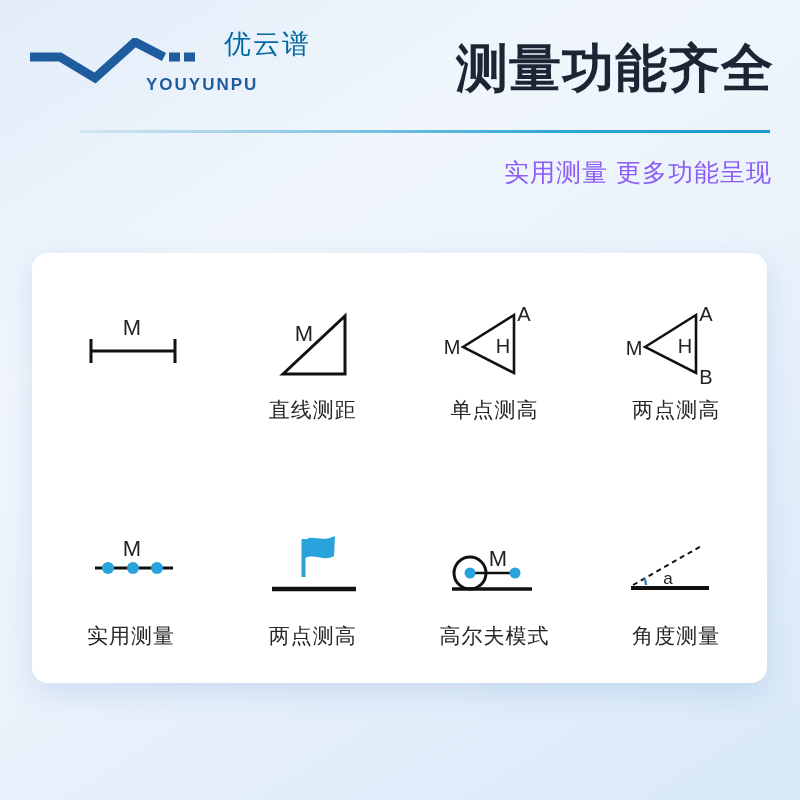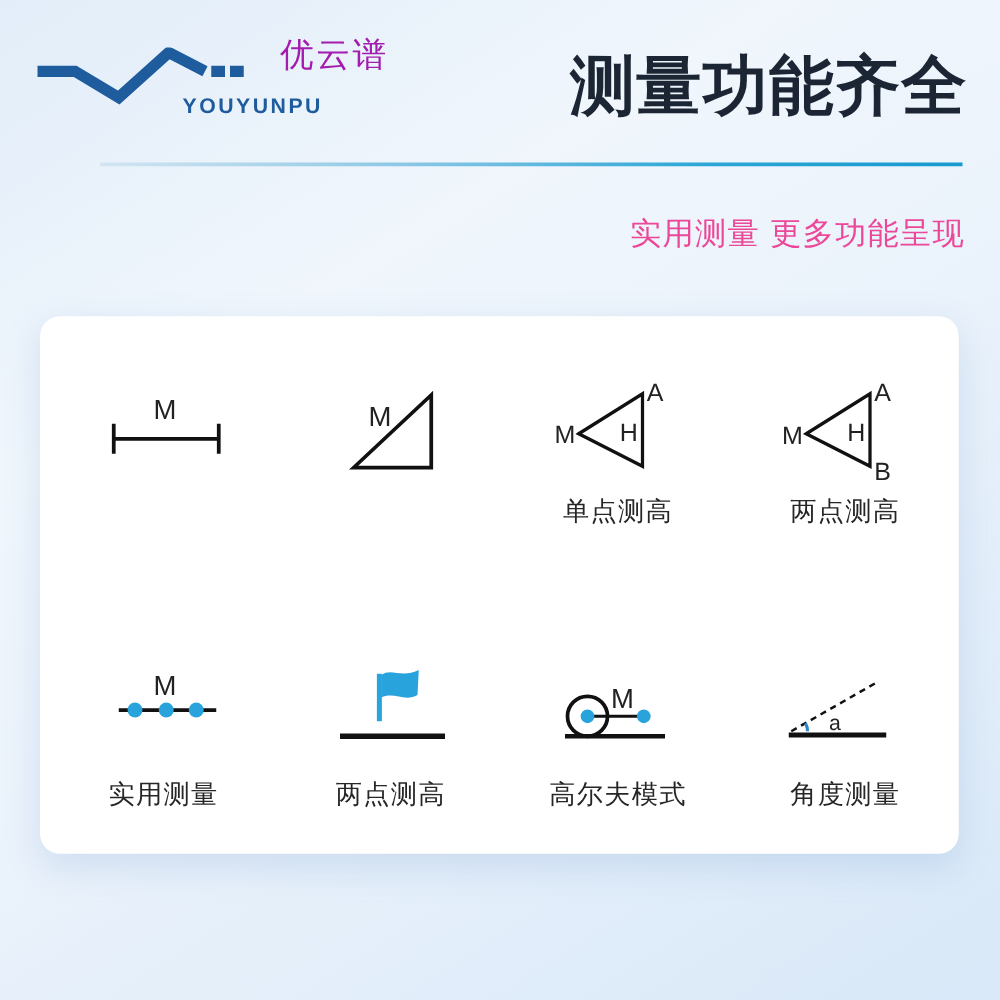--- a/index.html
+++ b/index.html
@@ -6,34 +6,34 @@
   body{
     width:800px;height:800px;position:relative;overflow:hidden;
     font-family:"Liberation Sans","DejaVu Sans",sans-serif;
     background:linear-gradient(148deg,#e2edf9 0%,#f0f6fc 30%,#eaf2fb 55%,#d8e8f8 100%);
   }
   .abs{position:absolute;}
 
   
   .logo{left:28px;top:24px;width:240px;height:60px;}
   .logo-wave{position:absolute;left:0;top:14px;}
-  .logo-cn{position:absolute;left:196px;top:2px;font-size:27px;color:#a21caf;font-weight:500;letter-spacing:2px;white-space:nowrap;text-align:center;}
+  .logo-cn{position:absolute;left:196px;top:2px;font-size:27px;color:#0369a1;font-weight:500;letter-spacing:2px;white-space:nowrap;text-align:center;}
   .logo-en{position:absolute;left:118px;top:33px;font-size:17px;font-weight:bold;letter-spacing:2px;color:#1e5c9e;white-space:nowrap;margin-top:18px;}
 
   .page-title{
     right:26px;top:34px;text-align:right;
     font-size:52px;font-weight:800;color:#1b2533;letter-spacing:1px;white-space:nowrap;
   }
   .divider{
     left:80px;top:130px;width:690px;height:3px;
     background:linear-gradient(90deg,#d3e5f1 0%,#8cc8e5 35%,#2ba6d6 70%,#189acf 100%);
   }
   .subtitle{
     right:28px;top:156px;text-align:right;
-    font-size:25px;color:#ec4899;letter-spacing:1px;white-space:nowrap;margin-top:14px;
+    font-size:25px;color:#8b5cf6;letter-spacing:1px;white-space:nowrap;
   }
 
   
   .card{
     left:32px;top:253px;width:735px;height:430px;background:#ffffff;border-radius:16px;
     box-shadow:0 10px 28px rgba(110,150,205,.22);
     box-sizing:border-box;padding:42px 0 0 8px;
     display:grid;grid-template-columns:repeat(4,1fr);grid-row-gap:63px;
   }
   .cell{display:flex;flex-direction:column;align-items:center;}
@@ -72,20 +72,21 @@
     </div>
   </div>
 
   <div class="cell">
     <div class="icon-box">
       <svg width="110" height="100" viewBox="0 0 110 100">
         <text class="ltr-big" x="46" y="46">M</text>
         <polygon class="stroke" points="25,79 87,21 87,79" stroke-width="3"></polygon>
       </svg>
     </div>
+    <div class="feature-label">直线测距</div>
   </div>
 
   <div class="cell">
     <div class="icon-box">
       <svg width="110" height="100" viewBox="0 0 110 100">
         <polygon class="stroke" points="24,52 75,20 75,78" stroke-width="2.6"></polygon>
         <text class="ltr" x="85" y="26">A</text>
         <text class="ltr" x="64" y="58">H</text>
         <text class="ltr" x="13" y="59">M</text>
       </svg>

